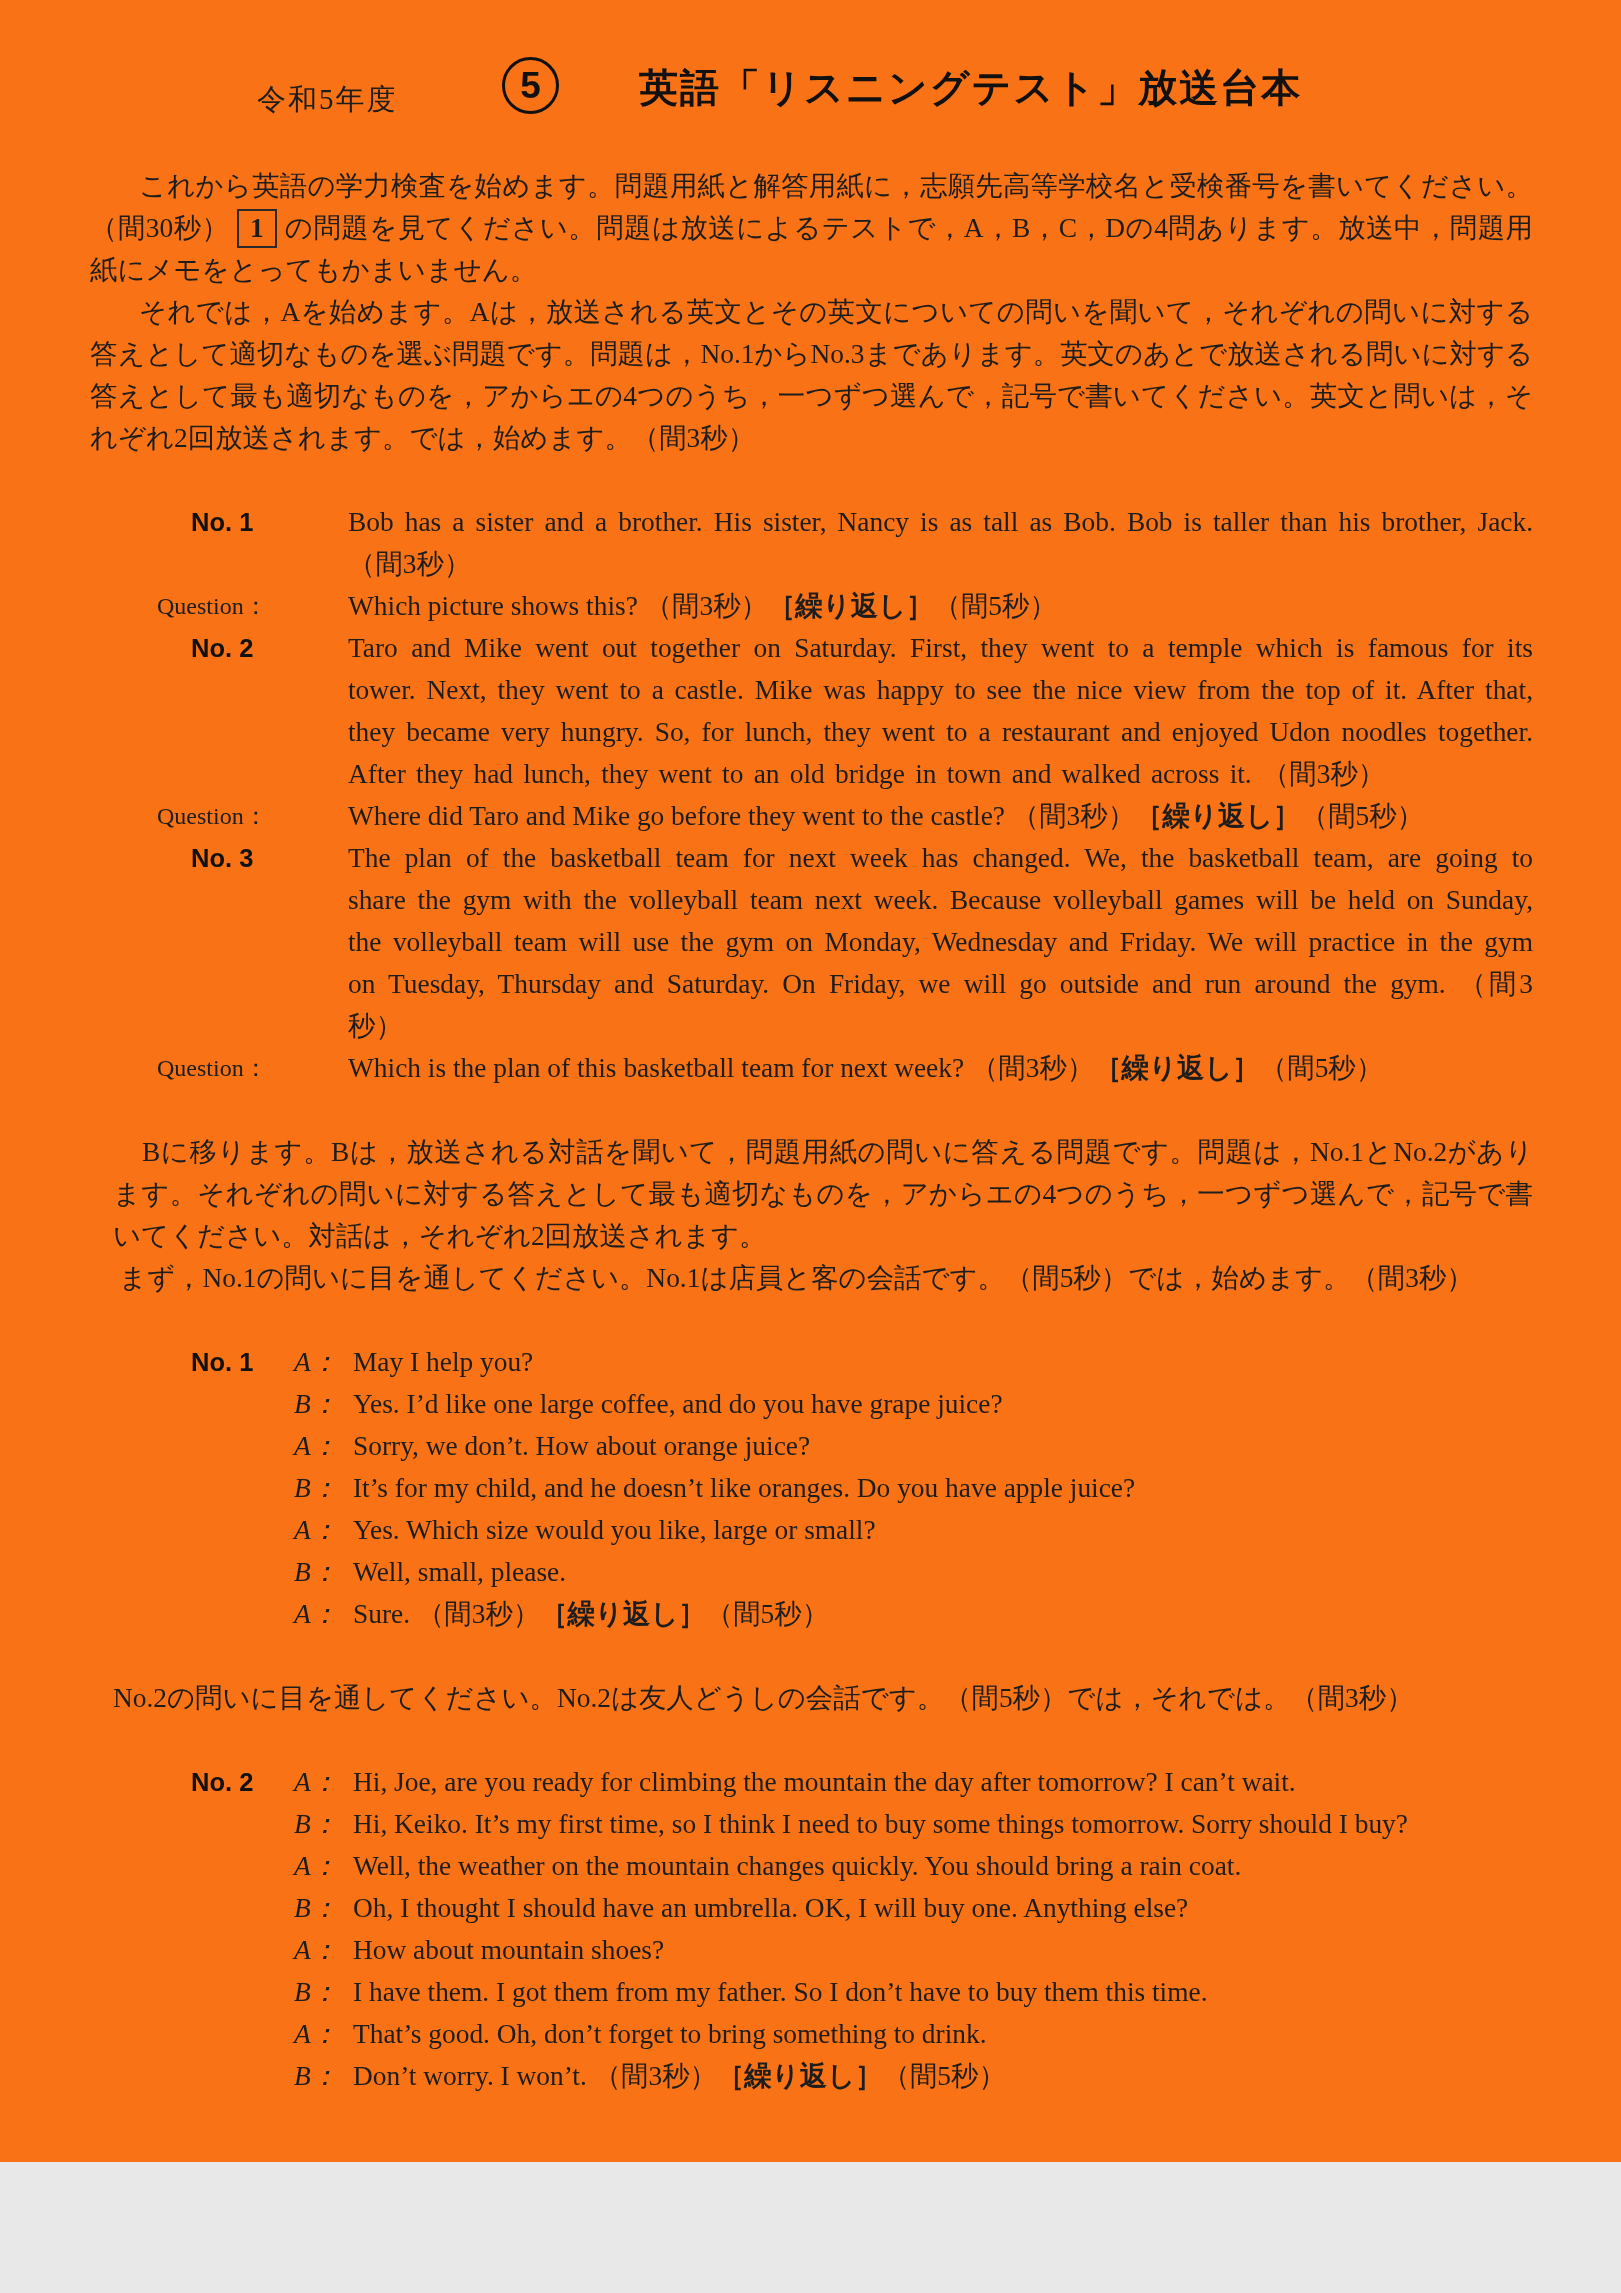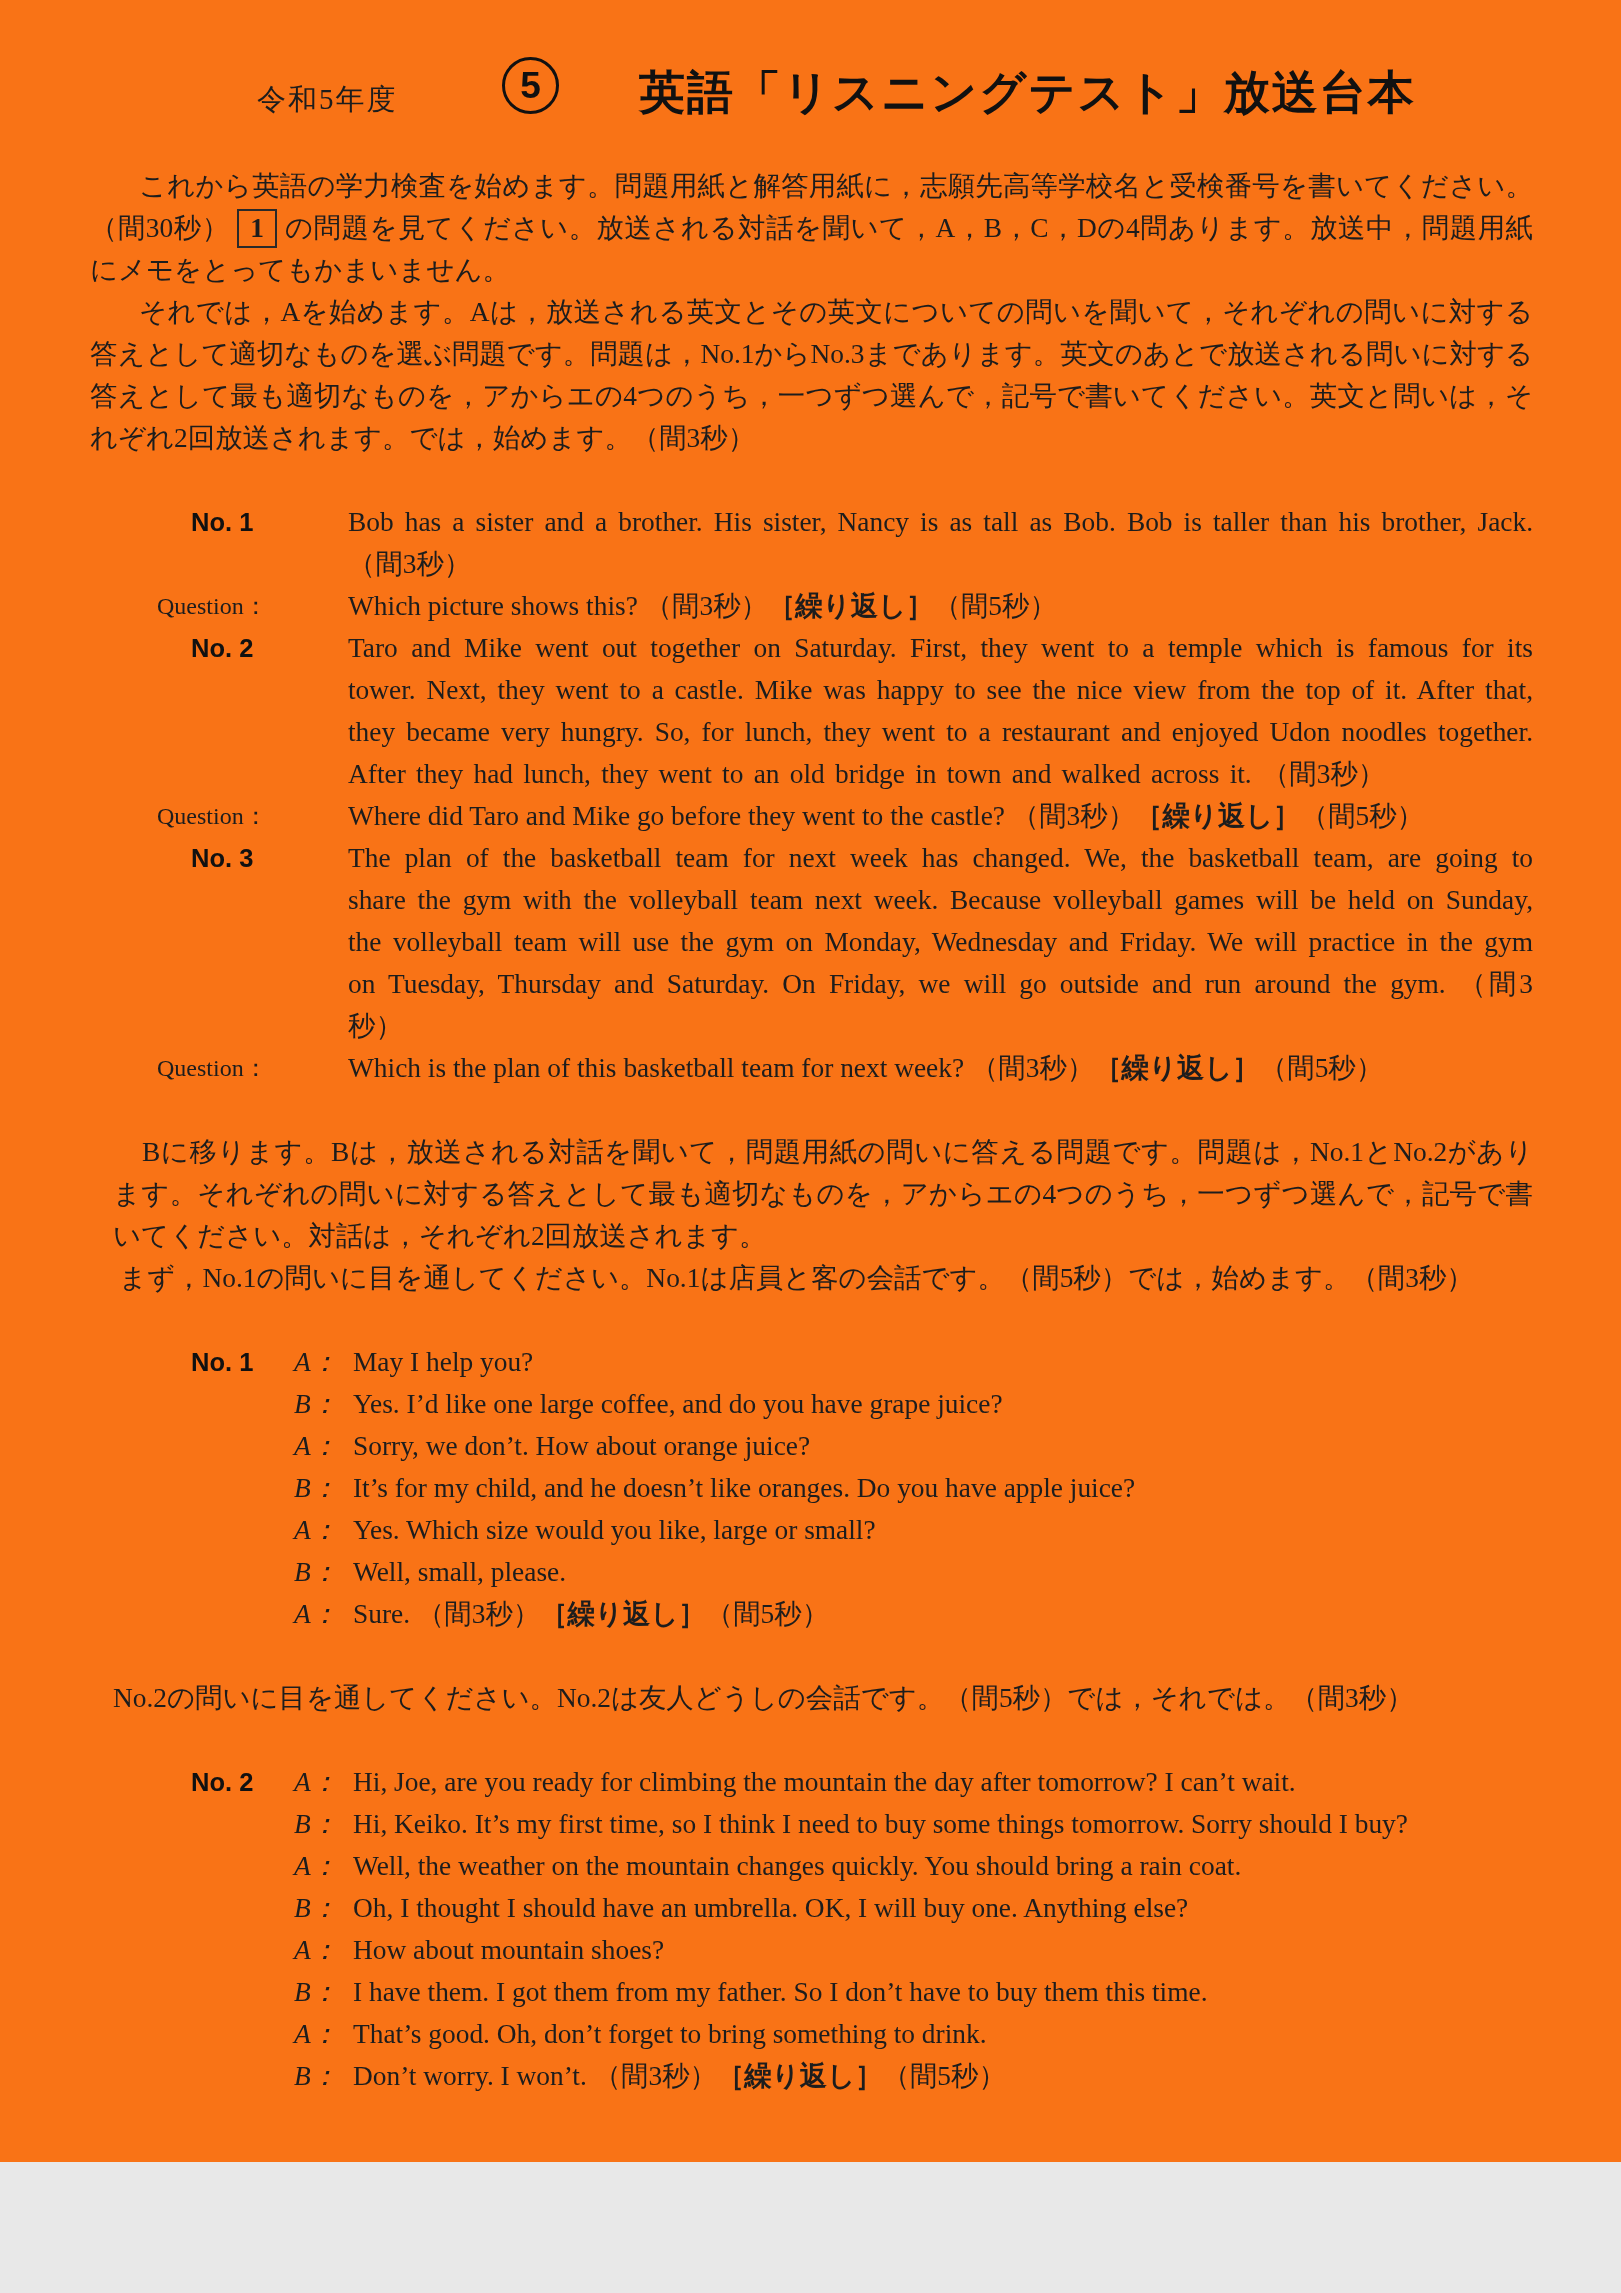--- a/index.html
+++ b/index.html
@@ -17,21 +17,21 @@
   .badge{
     position:absolute;left:502px;top:5.9px;width:51px;height:51px;
     border:3.9px solid #111;border-radius:50%;
     display:flex;align-items:center;justify-content:center;
     font-family:"Liberation Sans","DejaVu Sans",sans-serif;
     font-weight:bold;font-size:37px;line-height:1;color:#111;
   }
   .title{
     position:absolute;left:639px;top:13.7px;
     font-family:"Liberation Sans","DejaVu Sans",sans-serif;
-    font-weight:bold;font-size:46px;line-height:1.2;color:#111;
+    font-weight:bold;font-size:39px;line-height:1.2;color:#111;
     letter-spacing:2px;white-space:nowrap;
   }
   
   .bodyflow{position:absolute;top:165px;left:90px;right:88px;}
   p{margin:0;}
   .jp{text-align:justify;}
   .ind-lg{text-indent:49px;}
   .ind-sm{text-indent:29px;}
   .gap{margin-top:42px;margin-left:23px;}
   .box{
@@ -62,21 +62,21 @@
 <div class="page">
 
   <div class="hdr">
     <span class="era">令和5年度</span>
     <span class="badge">5</span>
     <span class="title">英語「リスニングテスト」放送台本</span>
   </div>
 
   <div class="bodyflow">
 
-    <p class="jp ind-lg"><span>これから英語の学力検査を始めます。問題用紙と解答用紙に，志願先高等学校名と受検番号を書いてください。（間30秒）</span><span class="box">1</span><span>の問題を見てください。放送される対話を聞いて，A，B，C，Dの4問あります。放送中，問題用紙にメモをとってもかまいません。</span></p>
+    <p class="jp ind-lg"><span>これから英語の学力検査を始めます。問題用紙と解答用紙に，志願先高等学校名と受検番号を書いてください。（間30秒）</span><span class="box">1</span><span>の問題を見てください。問題は放送によるテストで，A，B，C，Dの4問あります。放送中，問題用紙にメモをとってもかまいません。</span></p>
 
     <p class="jp ind-lg">それでは，Aを始めます。Aは，放送される英文とその英文についての問いを聞いて，それぞれの問いに対する答えとして適切なものを選ぶ問題です。問題は，No.1からNo.3まであります。英文のあとで放送される問いに対する答えとして最も適切なものを，アからエの4つのうち，一つずつ選んで，記号で書いてください。英文と問いは，それぞれ2回放送されます。では，始めます。（間3秒）</p>
 
     <div class="gap">
       <div class="row">
         <span class="lbl">No. 1</span>
         <div class="txt just"><span>Bob has a sister and a brother. His sister, Nancy is as tall as Bob. Bob is taller than his brother, Jack. （間3秒）</span></div>
       </div>
       <div class="row">
         <span class="lbl q">Question：</span>

